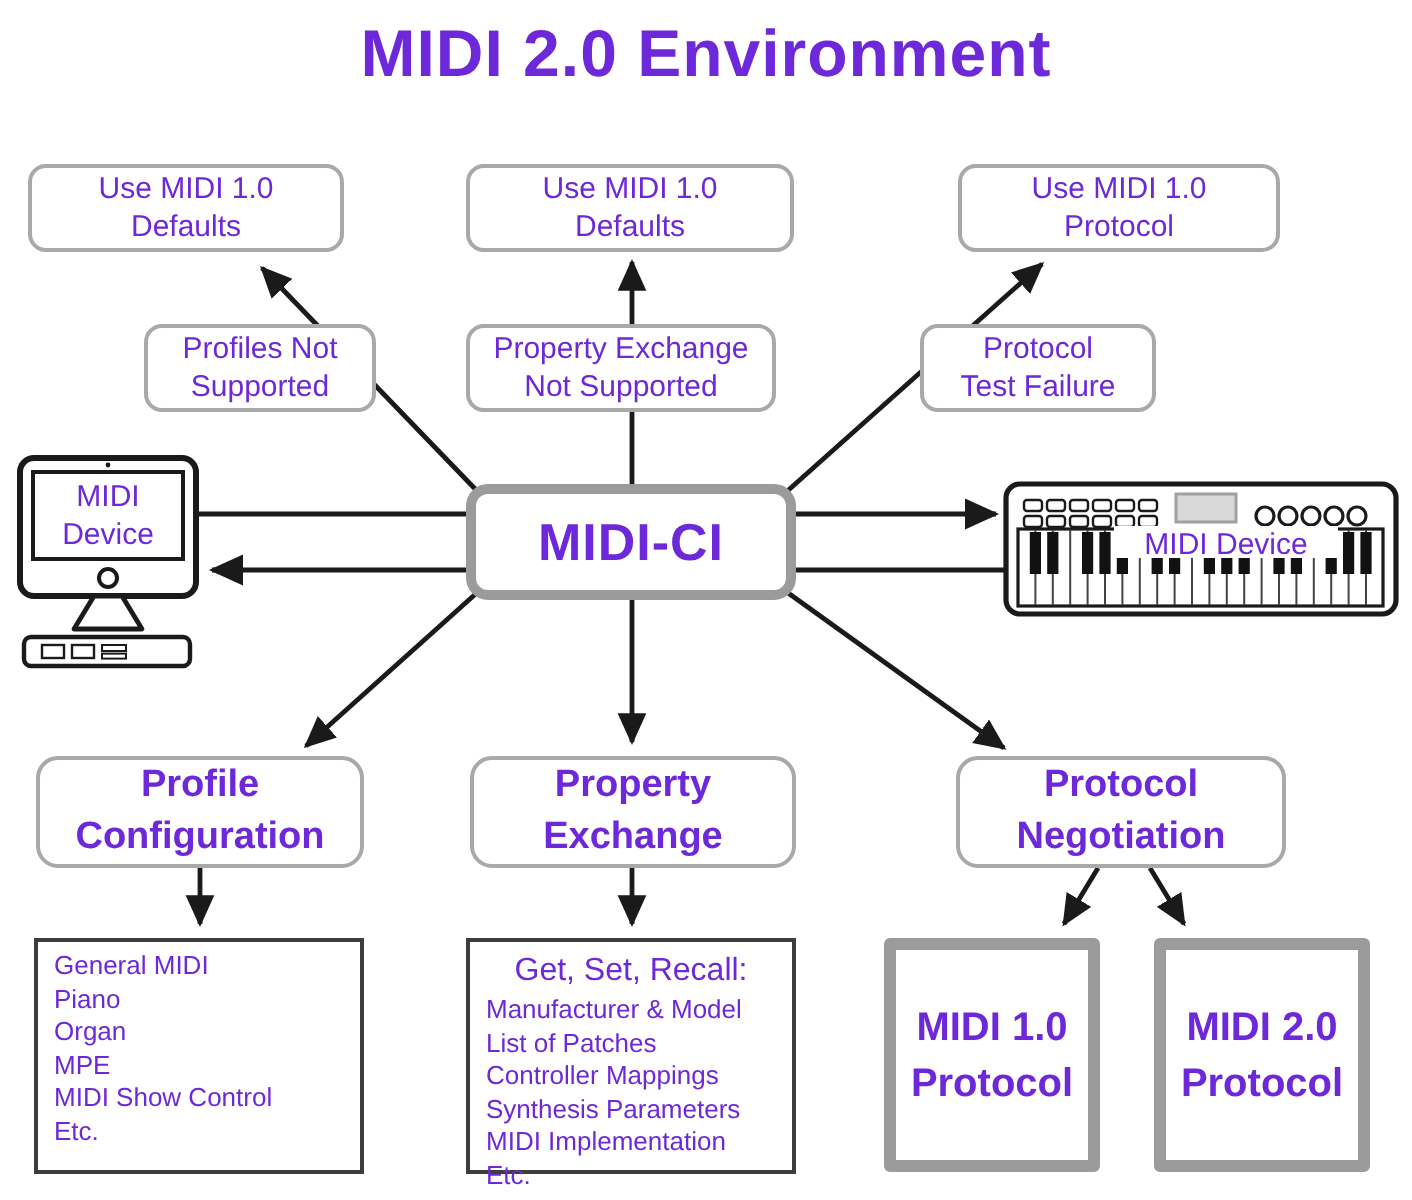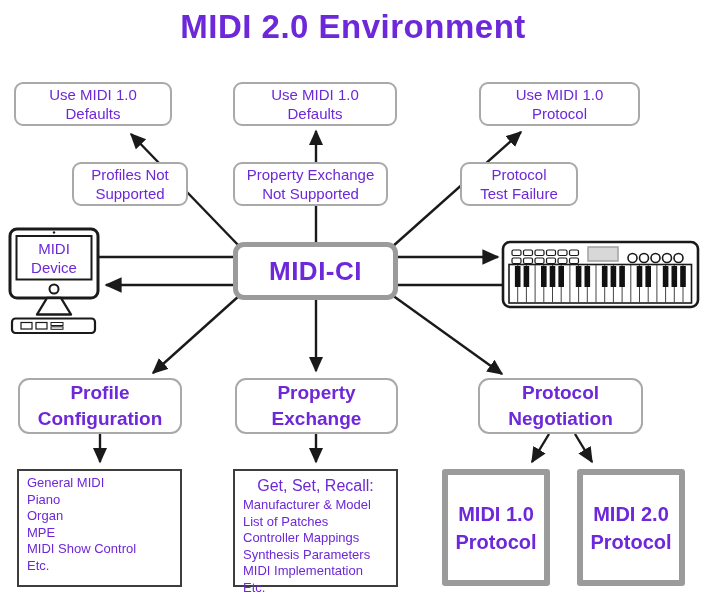--- a/index.html
+++ b/index.html
@@ -192,20 +192,21 @@
     <div>Test Failure</div>
   </div>
 
   <div class="abs devlabel" style="left:16px;top:239px;width:76px;background:transparent;">
     <div>MIDI</div>
     <div>Device</div>
   </div>
   <div class="abs midici" style="left:233px;top:242px;width:165px;height:58px;">
     <span>MIDI-CI</span>
   </div>
+  <div class="abs devlabel" style="left:557px;top:263px;width:112px;height:16px;">MIDI Device</div>
 
   <div class="abs catbox" style="left:18px;top:378px;width:164px;height:56px;">
     <div>Profile</div>
     <div>Configuration</div>
   </div>
   <div class="abs catbox" style="left:235px;top:378px;width:163px;height:56px;">
     <div>Property</div>
     <div>Exchange</div>
   </div>
   <div class="abs catbox" style="left:478px;top:378px;width:165px;height:56px;">

